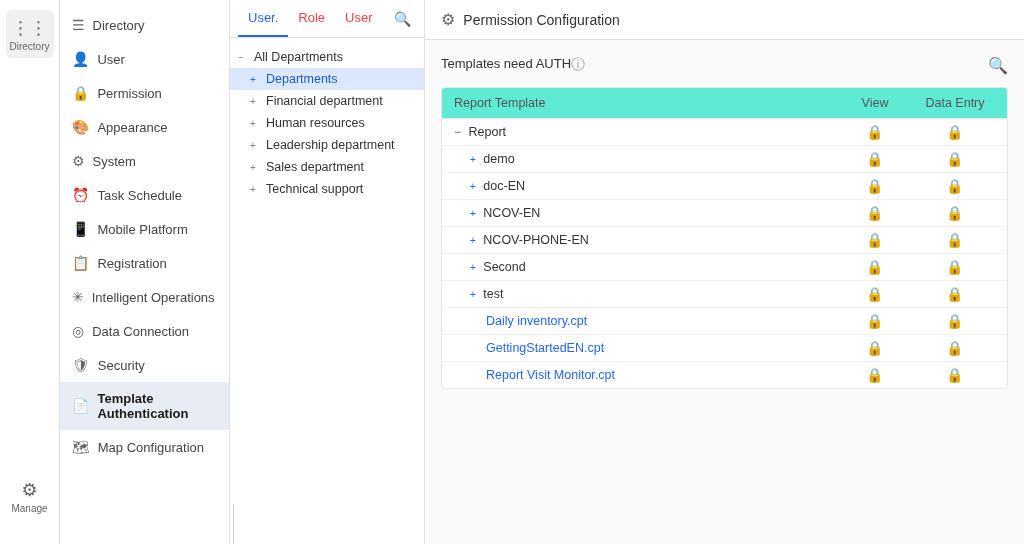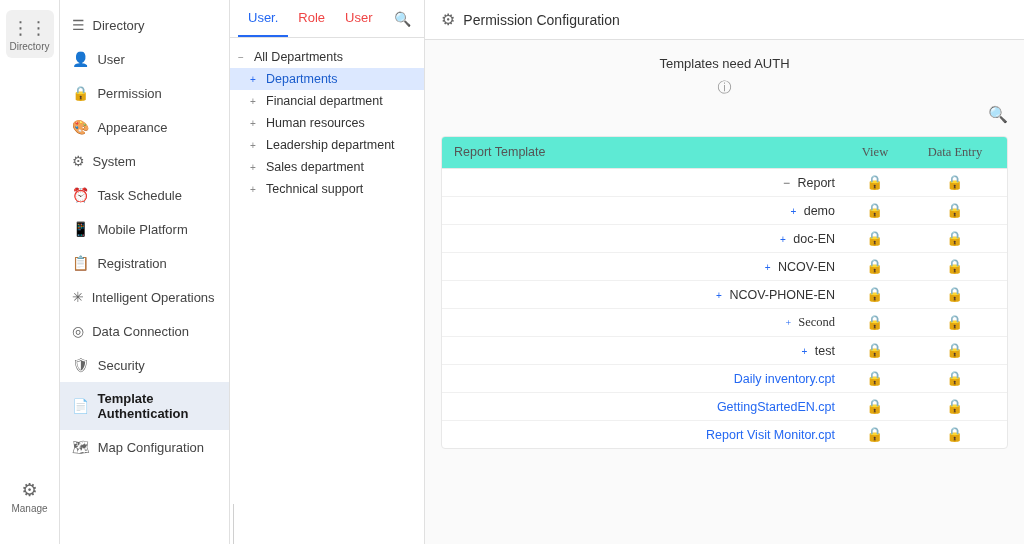--- a/index.html
+++ b/index.html
@@ -127,24 +127,21 @@
     }
     .top-bar-icon { font-size: 16px; color: #666; }
     .top-bar-title { font-size: 14px; color: #333; font-weight: 500; }
     .content-area {
       flex: 1;
       padding: 16px;
       overflow-y: auto;
     }
     .content-header {
       display: flex;
-      align-items: center;
       margin-bottom: 12px;
-      gap: 8px;
-      flex-direction: column;
     }
     .templates-need-auth {
       font-size: 13px;
       color: #333;
     }
     .info-icon { font-size: 14px; color: #999; cursor: pointer; }
     .header-search { margin-left: auto; font-size: 16px; color: #666; cursor: pointer; }
 
     .perm-table {
       width: 100%;
@@ -164,27 +161,26 @@
       color: #555;
     }
     .perm-table-row {
       display: grid;
       grid-template-columns: 1fr 80px 80px;
       padding: 5px 12px;
       align-items: center;
       border-bottom: 1px solid #f0f0f0;
       font-size: 12.5px;
       color: #333;
-      text-align: right;
     }
     .perm-table-row:last-child { border-bottom: none; }
     .perm-table-row.section-header { background: #fff; font-weight: 500; }
     .lock-icon { font-size: 14px; color: #555; display: flex; align-items: center; justify-content: center; }
     .lock-icon.blue { color: #2468f2; }
-    .col-center { display: flex; justify-content: center; font-family: Liberation Serif, serif; }
+    .col-center { display: flex; justify-content: center; }
     .link-text { color: #2468f2; cursor: pointer; }
     .minus-icon { font-size: 12px; color: #666; margin-right: 4px; }
     .plus-sm { font-size: 10px; color: #2468f2; margin-right: 4px; }
     .resizer {
       width: 6px;
       background: transparent;
       cursor: col-resize;
       flex-shrink: 0;
       display: flex;
       align-items: center;
@@ -377,21 +373,21 @@
       <div class="perm-table-row">
         <span style="padding-left:16px;">
           <span class="plus-sm">+</span>
           <span>NCOV-PHONE-EN</span>
         </span>
         <span class="col-center lock-icon">🔒</span>
         <span class="col-center lock-icon">🔒</span>
       </div>
 
       <div class="perm-table-row">
-        <span style="padding-left:16px;font-family:Liberation Serif, serif;">
+        <span style="padding-left:16px;">
           <span class="plus-sm">+</span>
           <span>Second</span>
         </span>
         <span class="col-center lock-icon">🔒</span>
         <span class="col-center lock-icon">🔒</span>
       </div>
 
       <div class="perm-table-row">
         <span style="padding-left:16px;">
           <span class="plus-sm">+</span>

